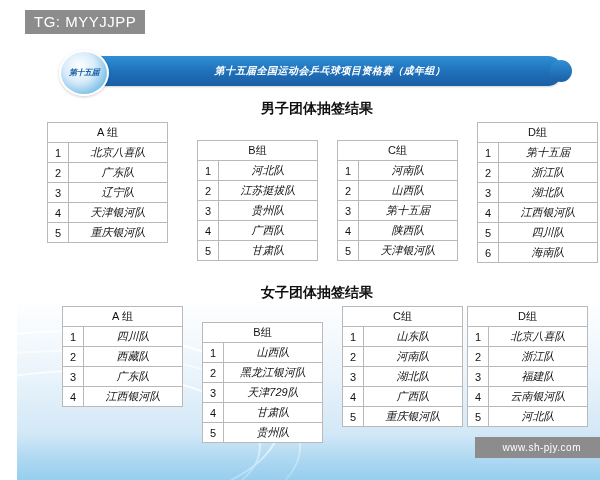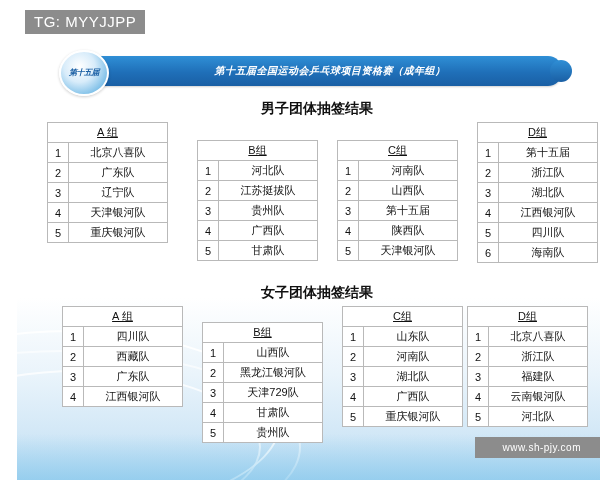--- a/index.html
+++ b/index.html
@@ -144,24 +144,23 @@
     color: #111111;
     height: 19px;
     padding: 0;
     text-align: center;
     font-weight: normal;
     background: #ffffff;
   }
   table.grp th {
     font-weight: normal;
     height: 19px;
-    text-decoration: underline;
   }
   td.idx { width: 20px; color: #333; }
-  td.team { width: 98px; }
+  td.team { width: 98px; font-style: italic; }
 
   
   td.hl { background: #ddeefa; }
 
   .pos-a-men { left: 30px; top: 122px; }
   .pos-b-men { left: 180px; top: 140px; }
   .pos-c-men { left: 320px; top: 140px; }
   .pos-d-men { left: 460px; top: 122px; }
 
   .pos-a-women { left: 45px; top: 306px; }

